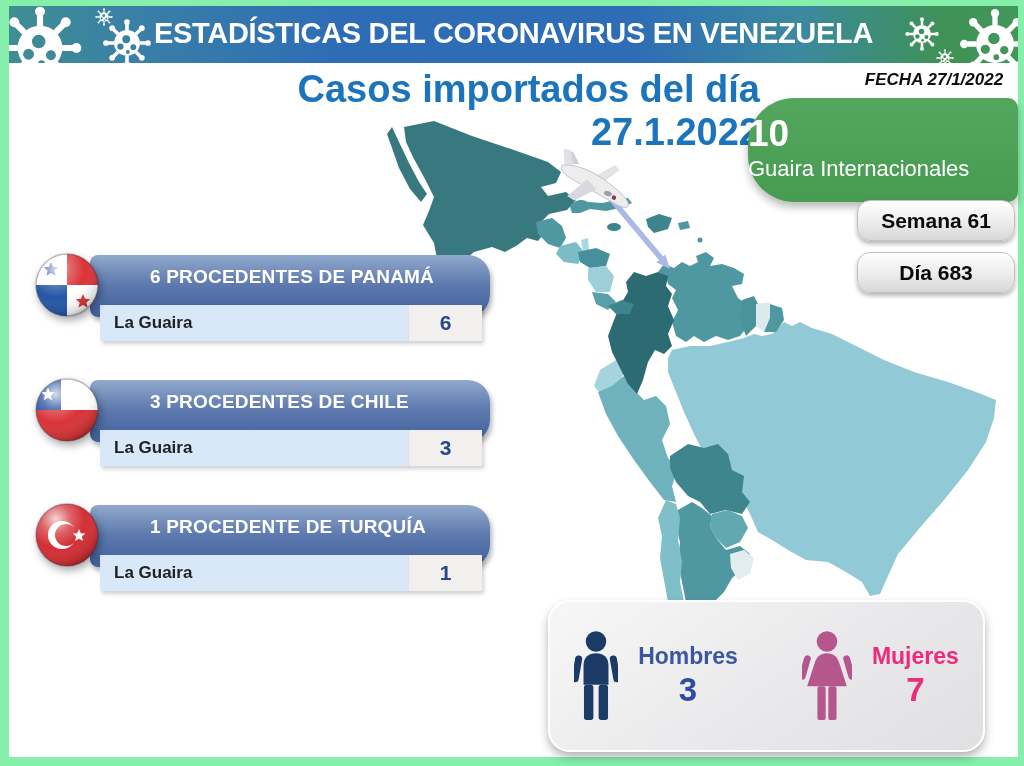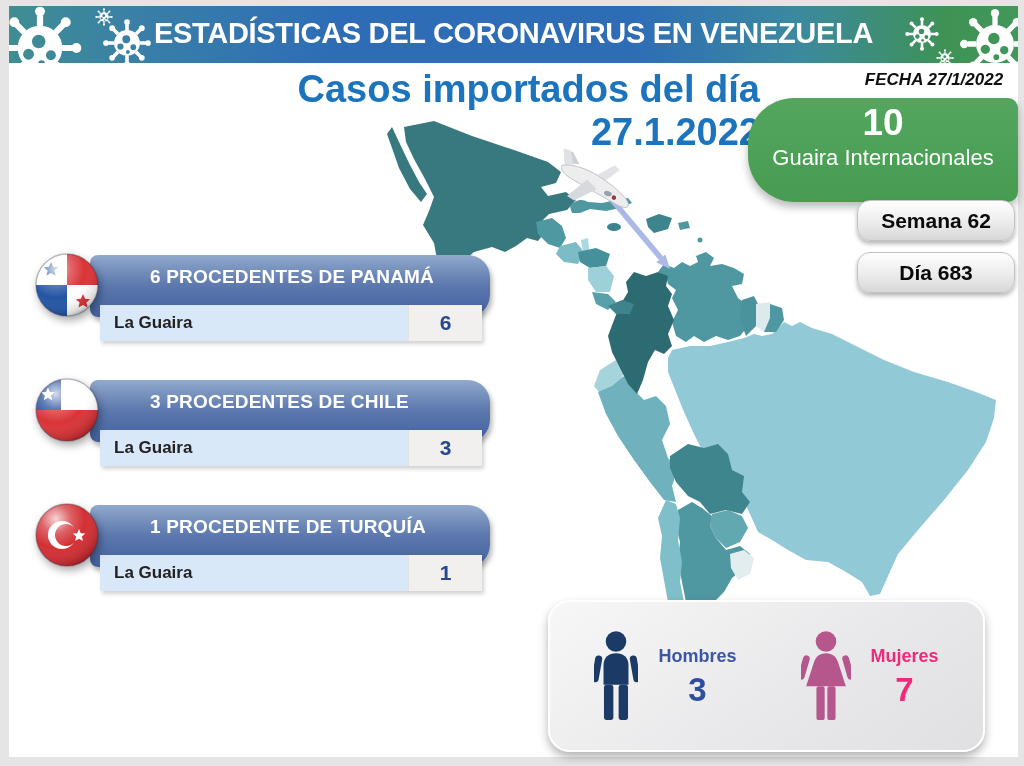--- a/index.html
+++ b/index.html
@@ -1,36 +1,36 @@
 <!DOCTYPE html>
 <html><head>
 <meta charset="utf-8">
 <style>
   html,body{margin:0;padding:0;background:#000;}
-  .frame{position:relative;width:1024px;height:766px;background:#e5e5e5;overflow:hidden;
+  .frame{position:relative;width:1024px;height:766px;background:#86efac;overflow:hidden;
          font-family:"Liberation Sans",sans-serif;}
   .slide{position:absolute;left:9px;top:6px;width:1009px;height:751px;background:#ffffff;z-index:0;}
   .map-svg{position:absolute;left:0;top:0;z-index:1;pointer-events:none;}
 
   
   .banner{position:absolute;left:9px;top:6px;width:1009px;height:57px;z-index:3;overflow:hidden;
           background:linear-gradient(90deg,#3f8e92 0%,#3a80a6 12%,#2e6db5 32%,#2e6db5 62%,#3b89a0 78%,#3f9254 93%,#42975b 100%);}
   .banner h1{position:absolute;left:0;right:0;top:11px;margin:0;text-align:center;
              font-size:29px;font-weight:bold;color:#ffffff;letter-spacing:-0.3px;}
   .banner-viruses{position:absolute;left:0;top:0;}
 
   .subtitle{position:absolute;left:120px;top:68px;width:640px;text-align:right;z-index:2;
             font-size:38px;font-weight:bold;color:#1b74bc;}
   .fecha{position:absolute;left:850px;top:70px;width:168px;text-align:center;z-index:2;
          font-size:17px;font-weight:bold;font-style:italic;color:#0e0e0e;}
 
   .total-box{position:absolute;left:748px;top:98px;width:270px;height:104px;z-index:2;
              background:linear-gradient(180deg,#54a65e 0%,#479c51 100%);
              border-radius:46px 10px 10px 46px;box-shadow:0 5px 9px rgba(0,0,0,0.28);
-             color:#fff;text-align:center;box-sizing:border-box;padding-top:4px;}
+             color:#fff;text-align:left;box-sizing:border-box;padding-top:15px;}
   .total-value{font-size:37px;font-weight:bold;line-height:42px;}
   .total-label{font-size:22px;line-height:28px;}
 
   .pill{position:absolute;left:857px;width:158px;height:41px;z-index:2;
         background:linear-gradient(180deg,#ffffff 0%,#ececec 55%,#d7d7d7 100%);
         border:1px solid #c2c2c2;border-radius:13px;box-shadow:0 3px 4px rgba(0,0,0,0.28);
         display:flex;align-items:center;justify-content:center;
         font-size:21px;font-weight:bold;color:#0a0a0a;box-sizing:border-box;}
   .pill-semana{top:200px;}
   .pill-dia{top:252px;}
@@ -54,21 +54,21 @@
         filter:drop-shadow(2px 4px 4px rgba(0,0,0,0.35));}
 
   
   .gender-panel{position:absolute;left:548px;top:600px;width:437px;height:152px;z-index:5;
                 background:linear-gradient(145deg,#f7f7f7 0%,#e9e9eb 55%,#e0e0e2 100%);
                 border:2px solid #ffffff;border-radius:22px;box-sizing:border-box;
                 box-shadow:0 5px 10px rgba(0,0,0,0.3);
                 display:flex;align-items:center;justify-content:center;gap:64px;}
   .gender-group{display:flex;align-items:center;gap:20px;}
   .gtexts{display:flex;flex-direction:column;align-items:center;}
-  .glabel{font-size:18px;font-weight:bold;line-height:27px;}
+  .glabel{font-size:23px;font-weight:bold;line-height:27px;}
   .gvalue{font-size:33px;font-weight:bold;line-height:40px;}
   .glabel.men{color:#3c56a3;} .gvalue.men{color:#2e4d9e;}
   .glabel.women{color:#ee2a7b;} .gvalue.women{color:#ee2a7b;}
 </style>
 </head>
 <body>
 
 <div class="frame">
   <div class="slide"></div>
 
@@ -157,21 +157,21 @@
     <h1>ESTADÍSTICAS DEL CORONAVIRUS EN VENEZUELA</h1>
   </header>
 
   <div class="subtitle">Casos importados del día 27.1.2022</div>
   <div class="fecha">FECHA 27/1/2022</div>
 
   <div class="total-box">
     <div class="total-value">10</div>
     <div class="total-label">Guaira Internacionales</div>
   </div>
-  <div class="pill pill-semana">Semana 62</div>
+  <div class="pill pill-semana">Semana 61</div>
   <div class="pill pill-dia">Día 683</div>
 
   <section class="origin o1">
     <div class="origin-bar">
       <span>6 PROCEDENTES DE PANAMÁ</span>
     </div>
     <div class="origin-row">
       <span class="city">La Guaira</span>
       <span class="count">6</span>
     </div>

